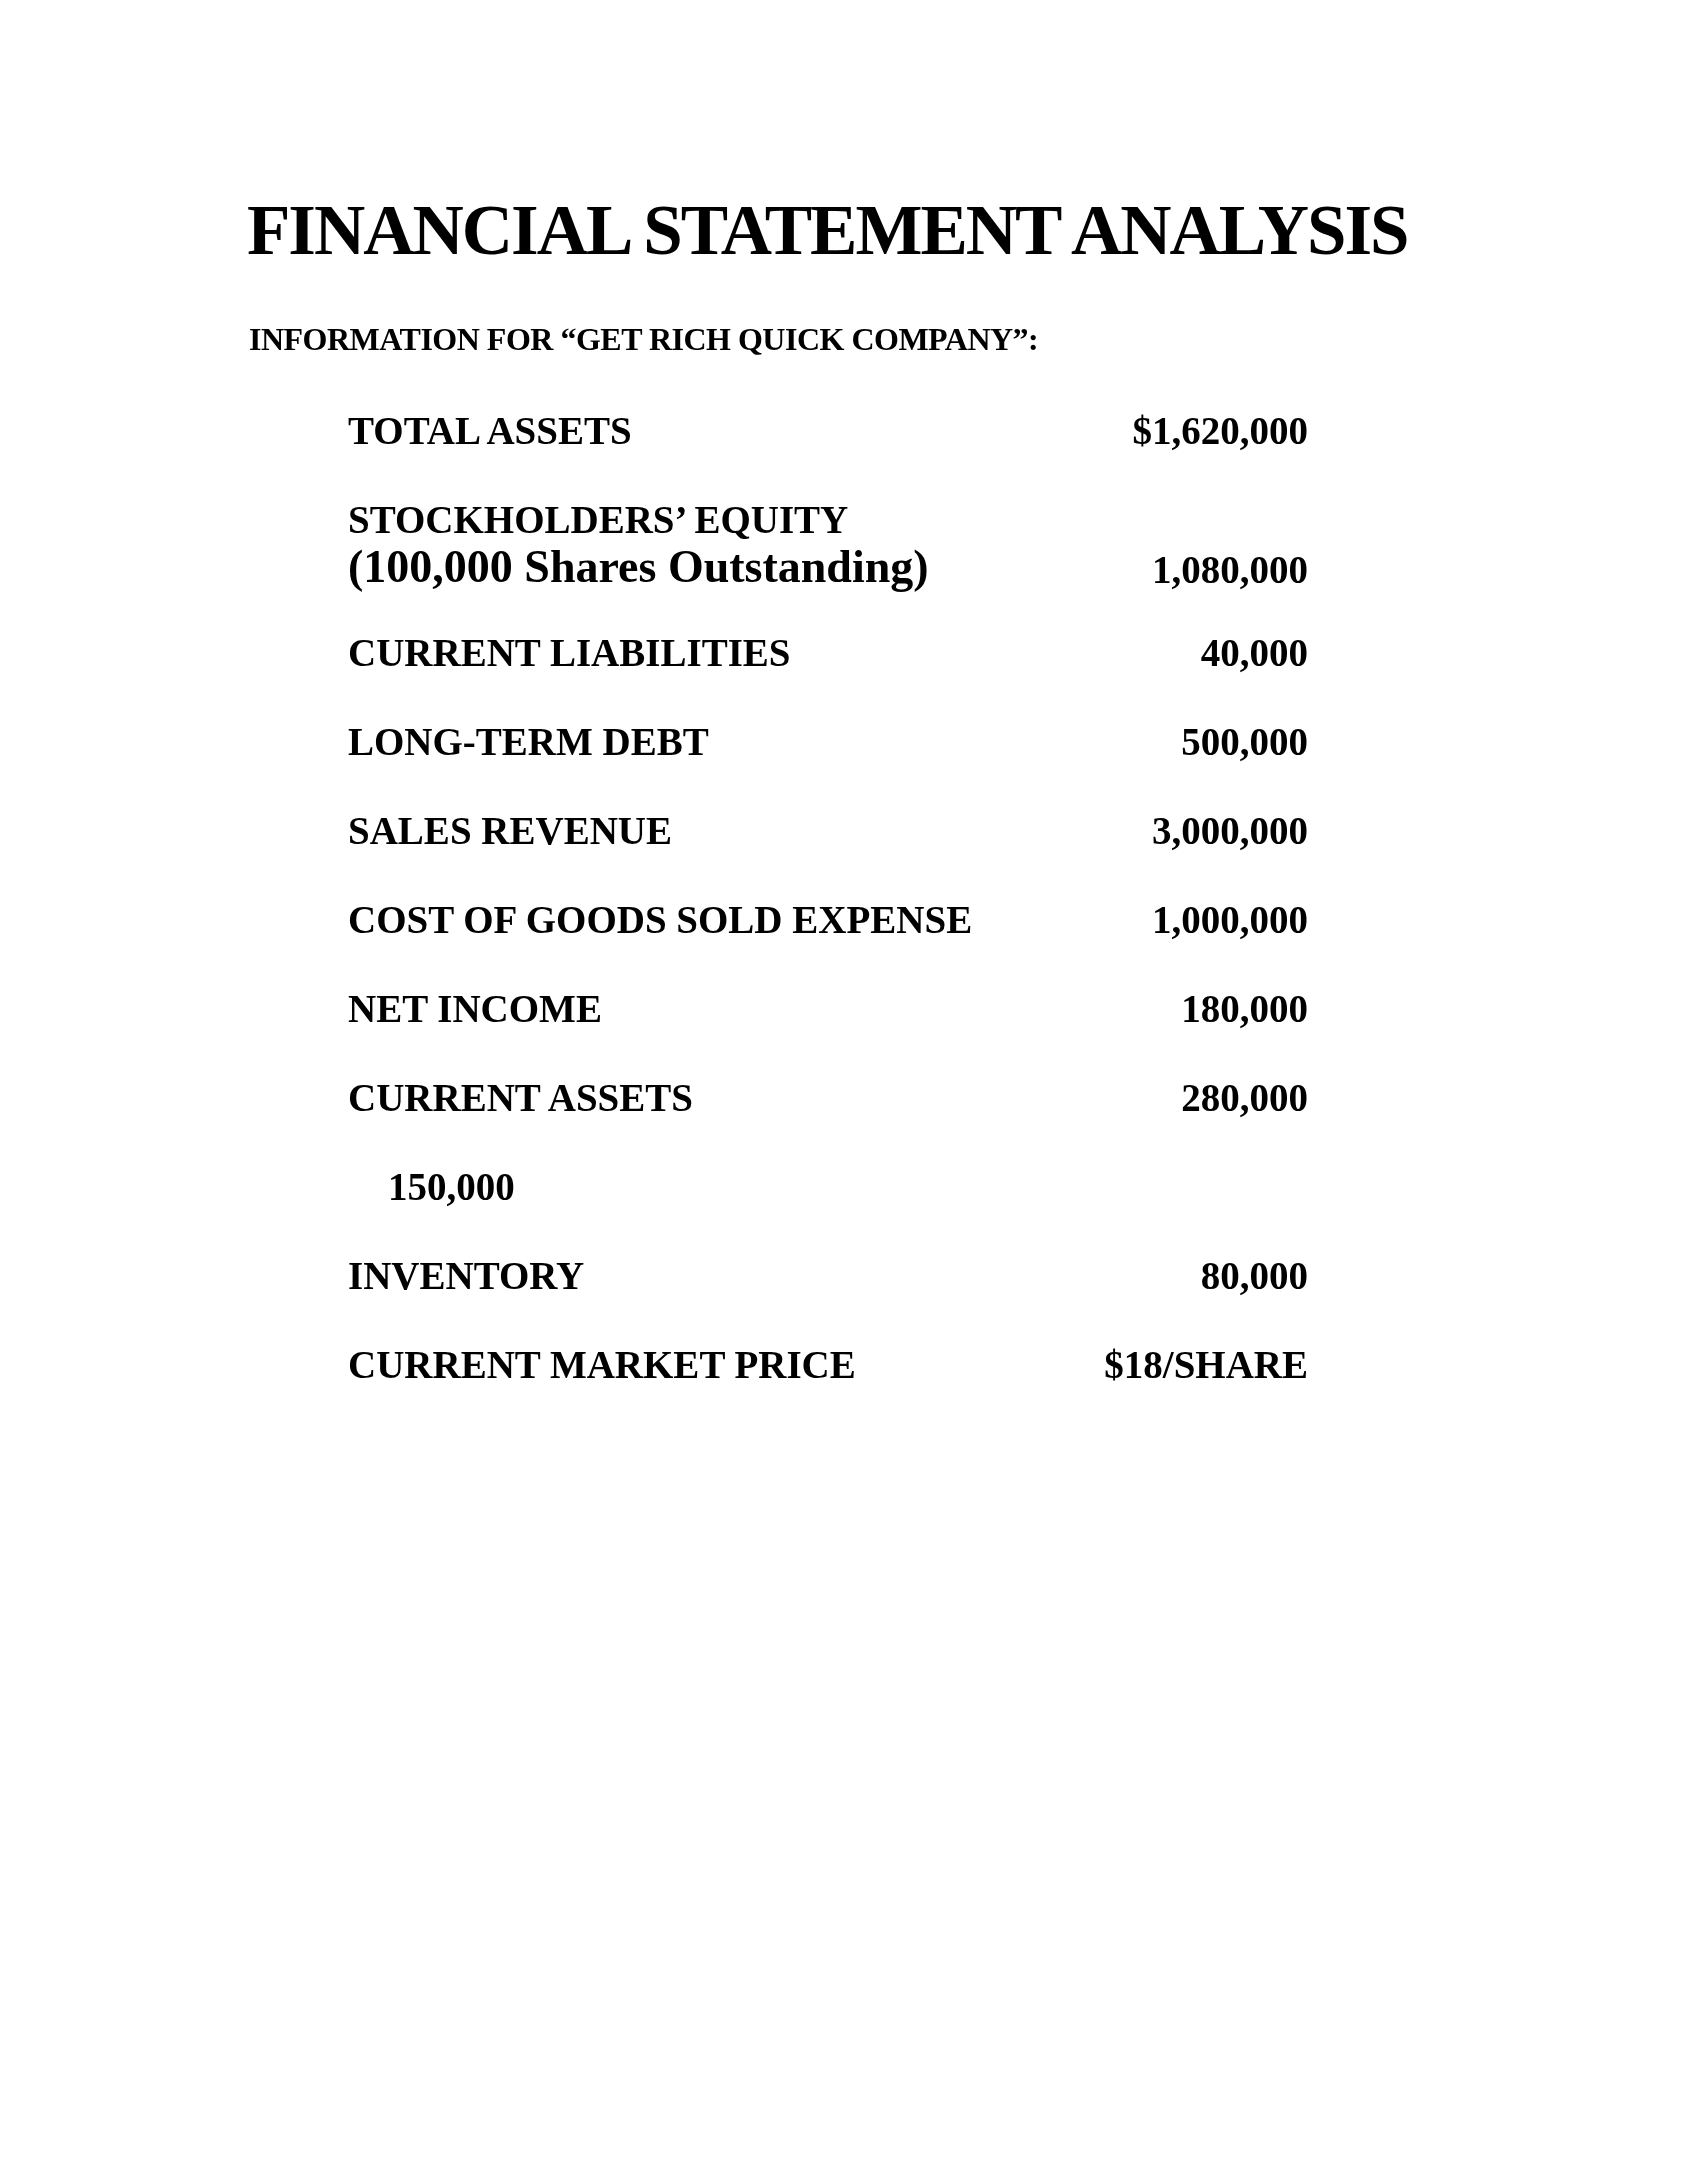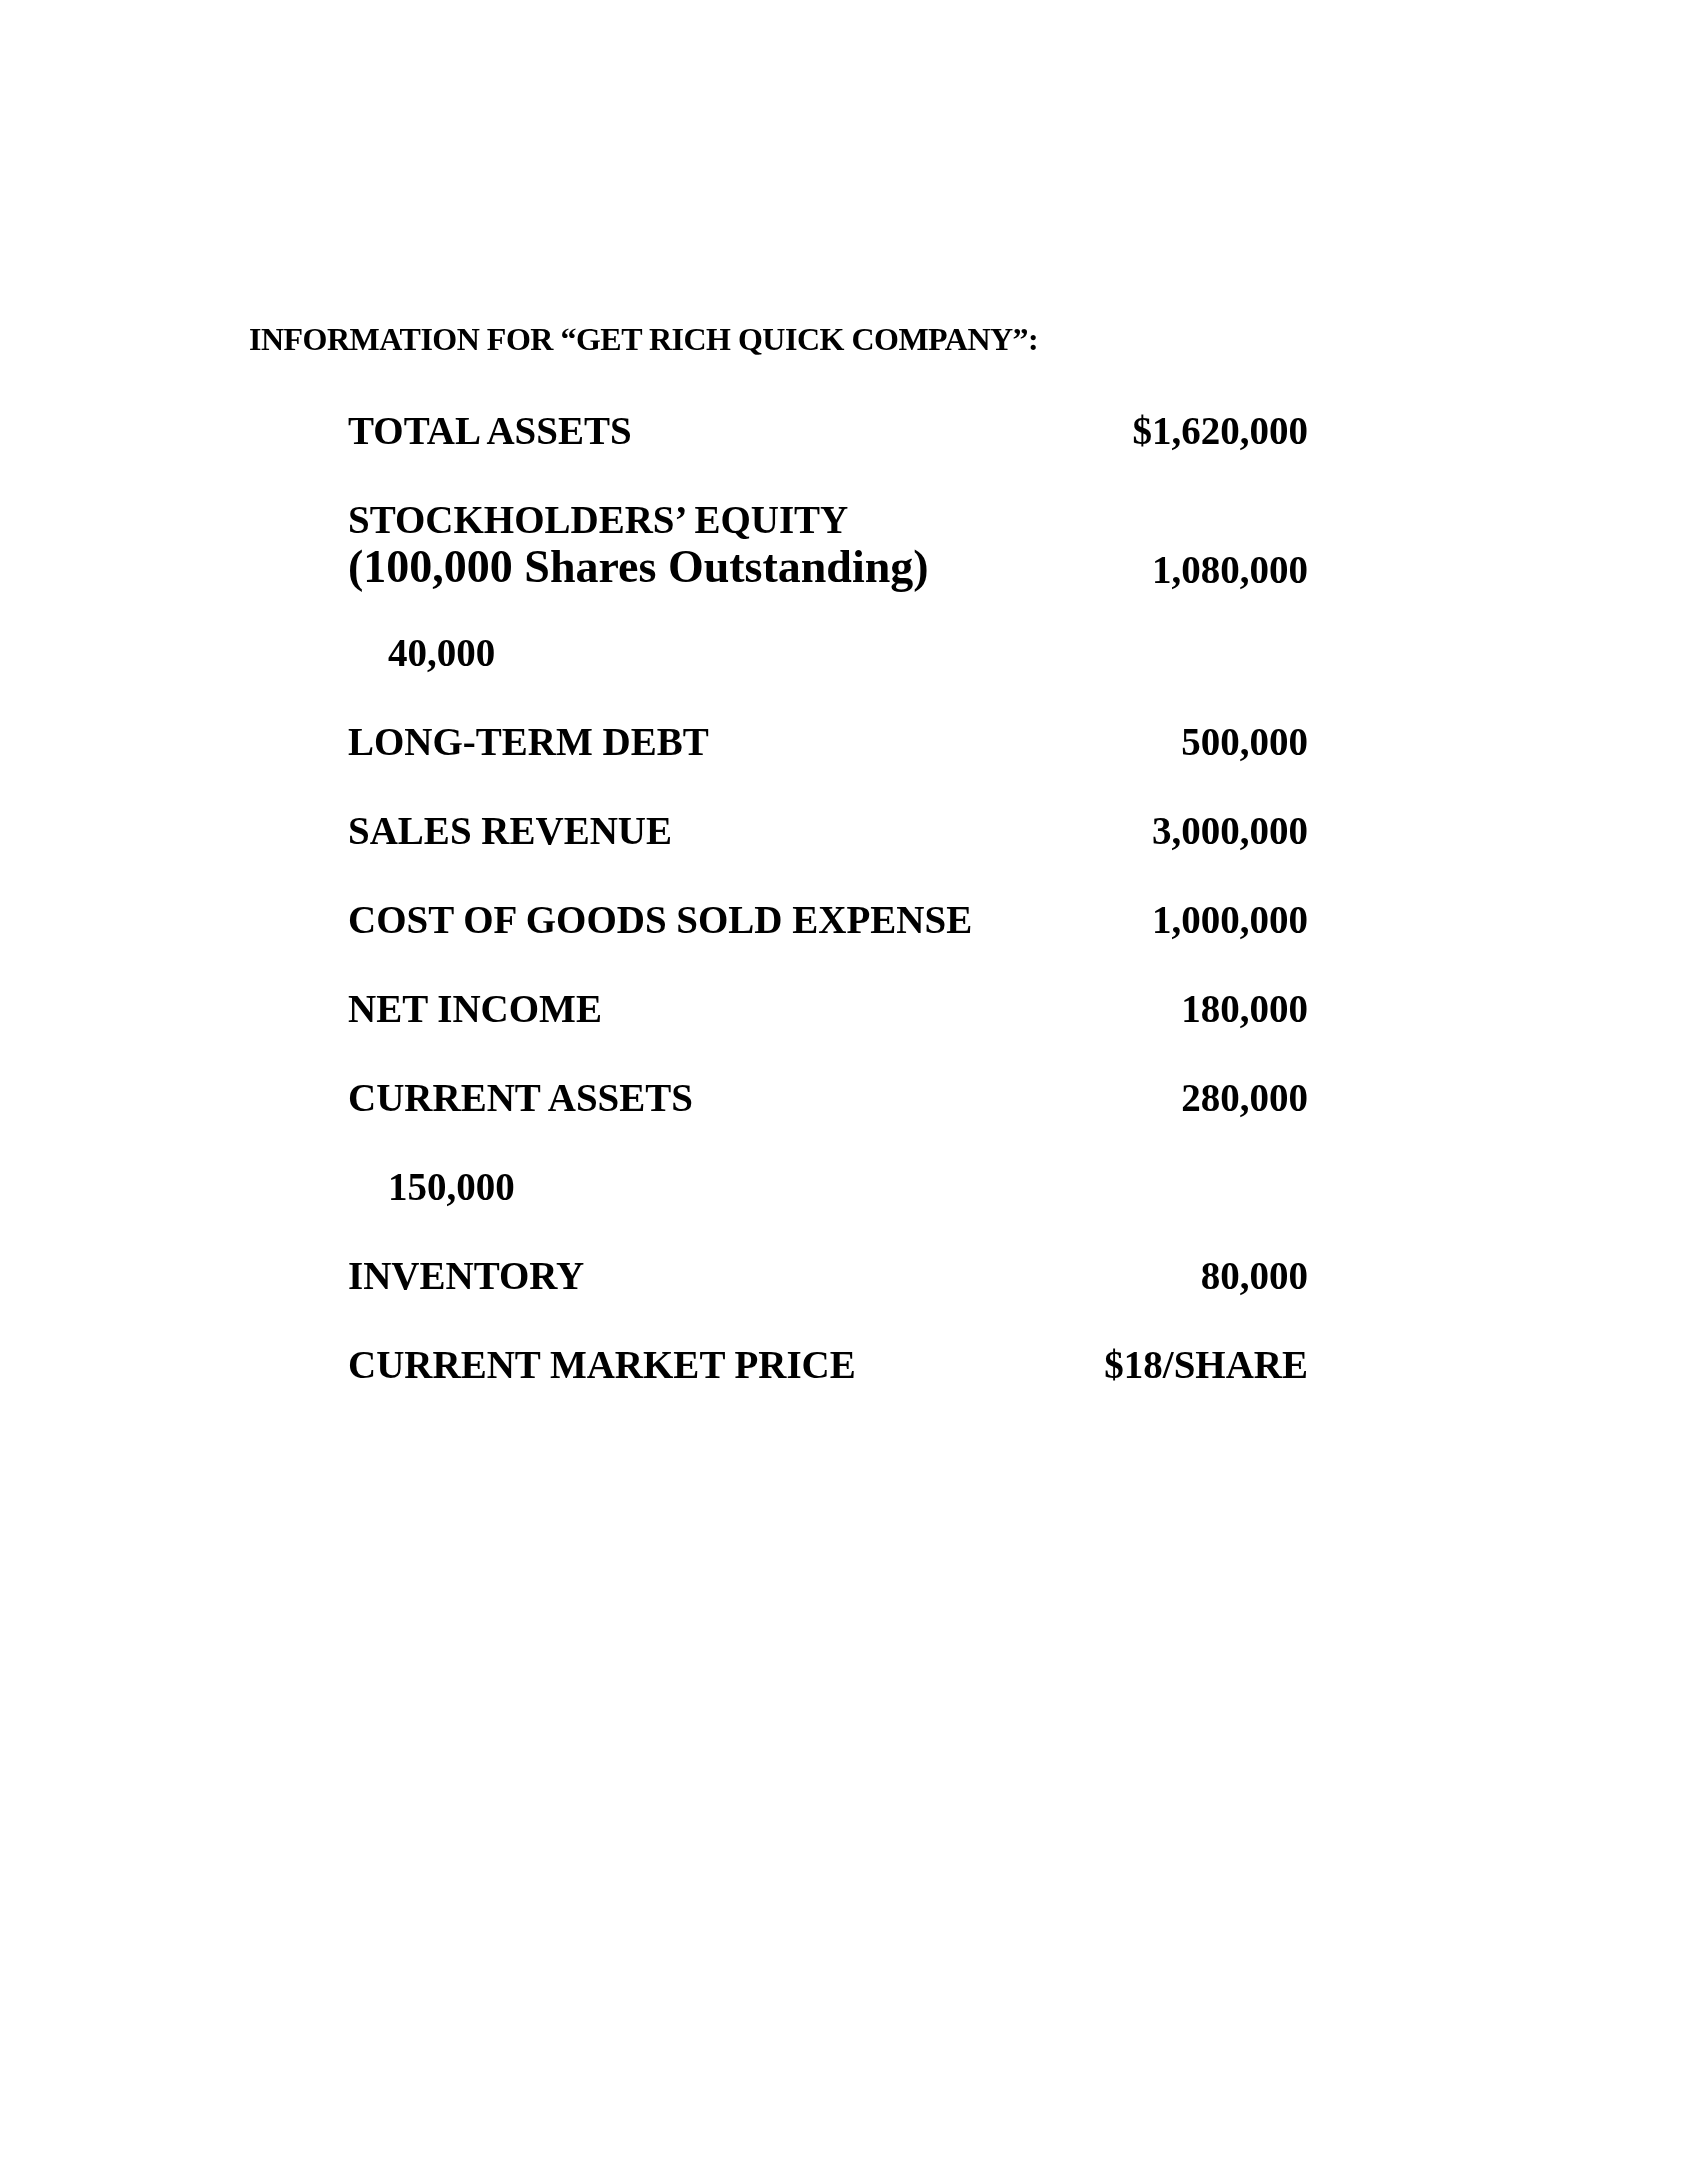--- a/index.html
+++ b/index.html
@@ -69,20 +69,21 @@
     text-align: right;
     white-space: nowrap;
     padding-left: 40px;
   }
 </style>
 </head>
 <body>
 
 <div class="page">
 
+  <div class="doc-title">FINANCIAL STATEMENT ANALYSIS</div>
 
   <div class="doc-subheading">INFORMATION FOR “GET RICH QUICK COMPANY”:</div>
 
   <div class="rows">
   <div class="row">
     <span class="row-label">
       <span>TOTAL ASSETS</span>
       
     </span>
     <span class="row-value">$1,620,000</span>
@@ -90,20 +91,24 @@
 
   <div class="row">
     <span class="row-label">
       <span>STOCKHOLDERS’ EQUITY</span>
       <span class="row-sublabel">(100,000 Shares Outstanding)</span>
     </span>
     <span class="row-value">1,080,000</span>
   </div>
 
   <div class="row">
+    <span class="row-label">
+      <span>CURRENT LIABILITIES</span>
+      
+    </span>
     <span class="row-value">40,000</span>
   </div>
 
   <div class="row">
     <span class="row-label">
       <span>LONG-TERM DEBT</span>
       
     </span>
     <span class="row-value">500,000</span>
   </div>

